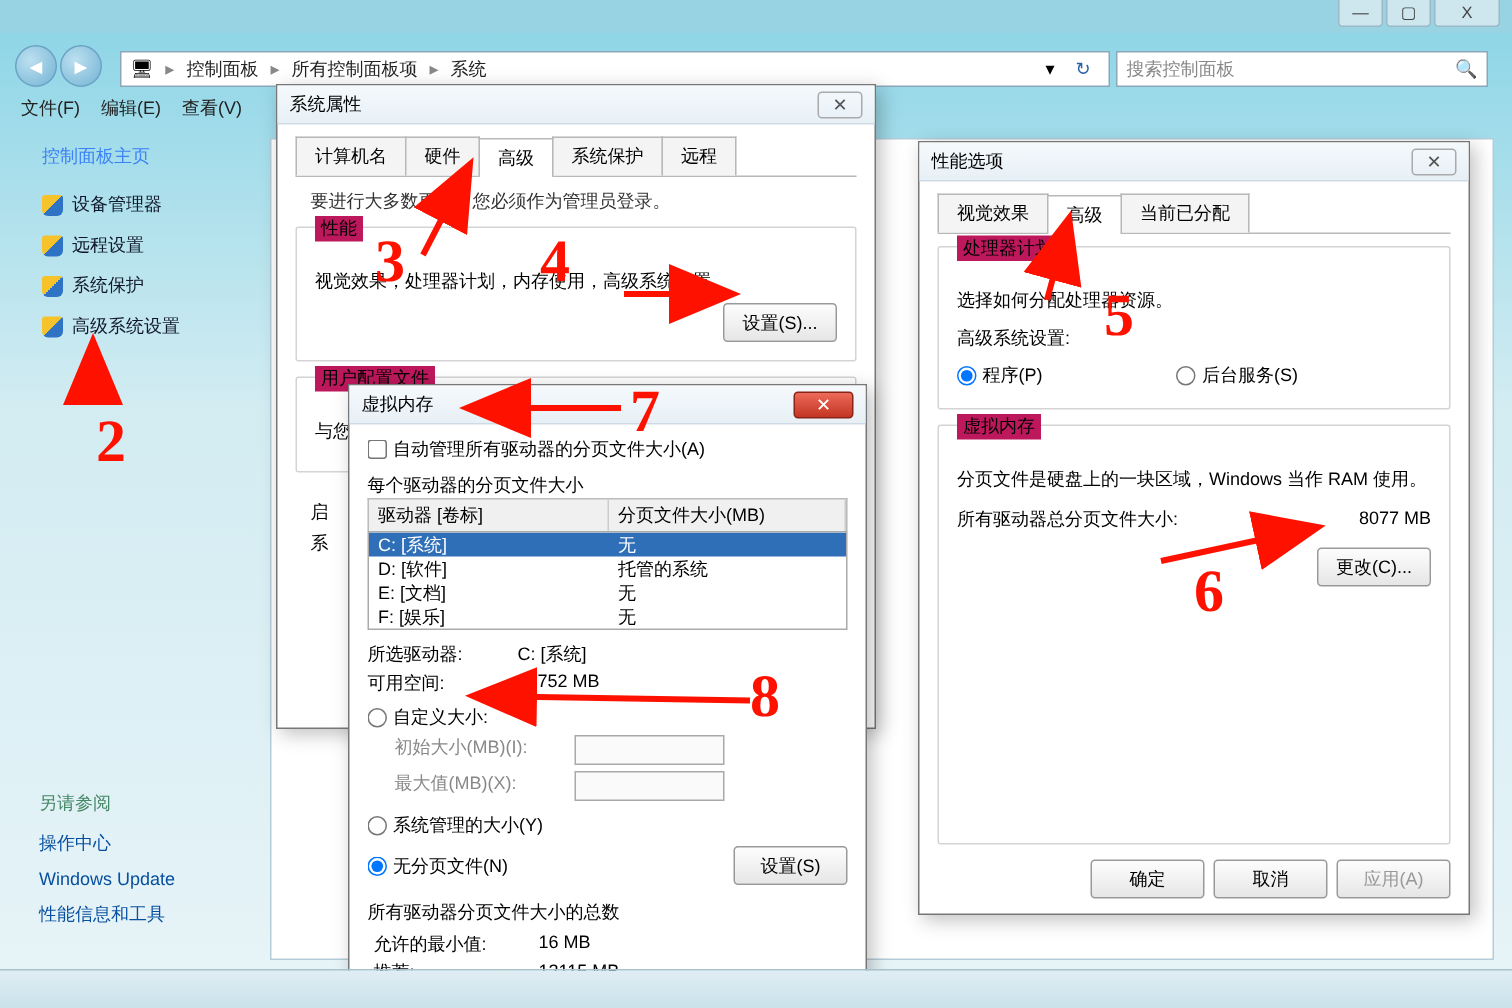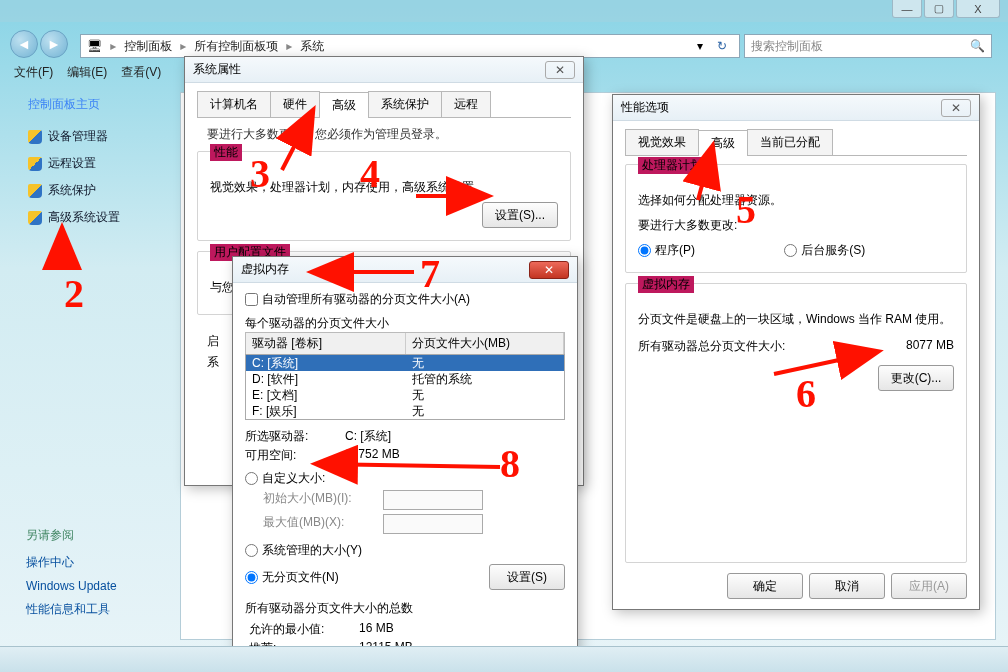--- a/index.html
+++ b/index.html
@@ -180,21 +180,21 @@
   </div>
   <div class="body">
     <div class="tabs">
       <div class="tab">视觉效果</div>
       <div class="tab active">高级</div>
       <div class="tab">当前已分配</div>
     </div>
     <div class="group">
       <span class="legend">处理器计划</span>
       <p>选择如何分配处理器资源。</p>
-      <p style="margin-top:8px;">要进行大多数更改:</p>
+      <p style="margin-top:8px;">高级系统设置:</p>
       <div style="margin-top:8px;">
         <label class="radio">
             <input type="radio" name="sched" checked="" style="">
             <span>程序(P)</span>
           </label>
         <label class="radio" style="margin-left:70px;">
             <input type="radio" name="sched" style="">
             <span>后台服务(S)</span>
           </label>
       </div>

